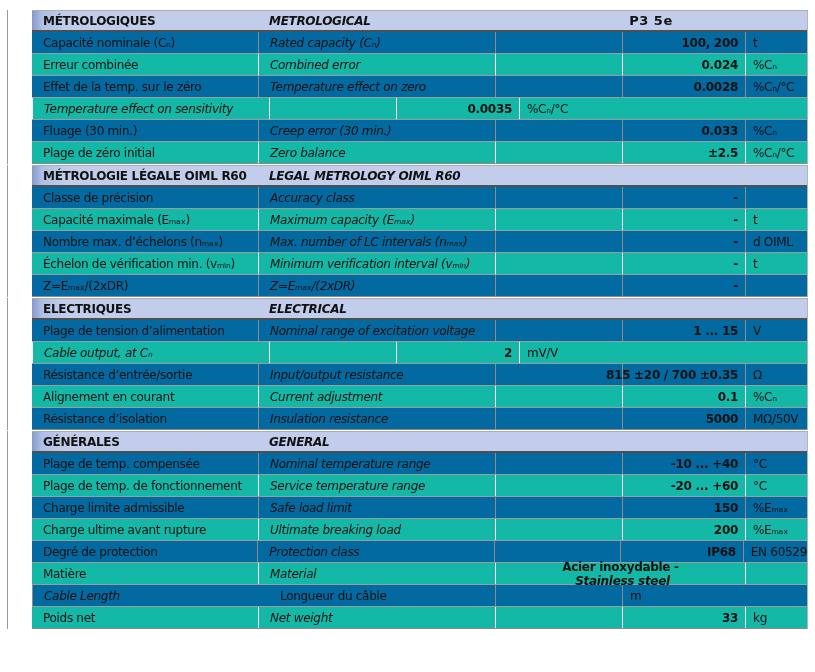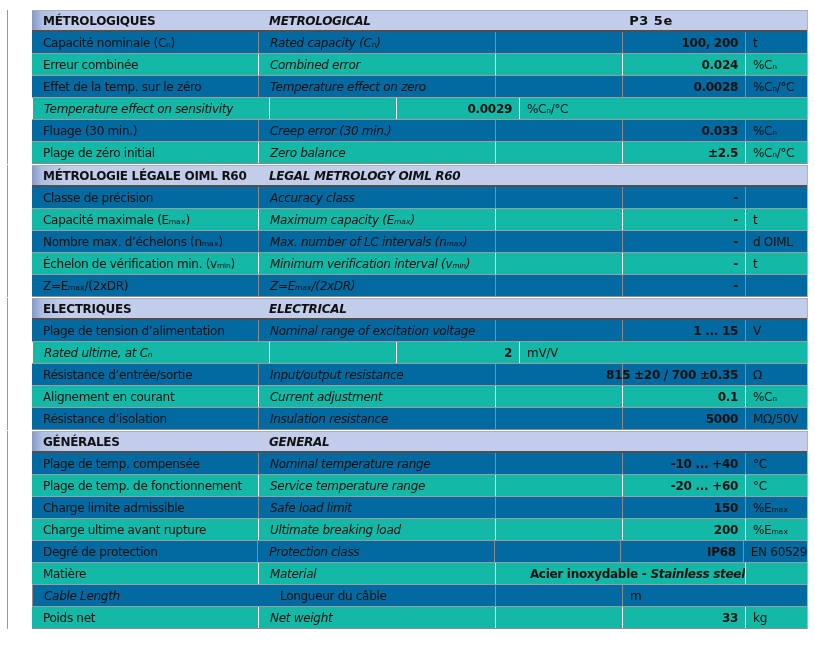--- a/index.html
+++ b/index.html
@@ -60,21 +60,21 @@
     display: flex;
     align-items: center;
     overflow: visible;
     white-space: nowrap;
   }
   .c-fr    { width: 226px; padding-left: 11px; }
   .c-en    { width: 237px; padding-left: 11px; font-style: italic; border-left: 1px solid var(--sep); }
   .c-empty { width: 127px; border-left: 1px solid var(--sep); }
   .c-value { width: 123px; border-left: 1px solid var(--sep); justify-content: flex-end; padding-right: 7px; font-weight: bold; }
   .c-unit  { flex: 1; border-left: 1px solid var(--sep); padding-left: 7px; }
-  .c-merged{ width: 250px; border-left: 1px solid var(--sep); justify-content: flex-end; font-weight: bold; }
+  .c-merged{ width: 250px; border-left: 1px solid var(--sep); justify-content: center; font-weight: bold; flex-direction: column; }
   .c-merged .m-en { font-style: italic; margin-left: 4px; }
 </style>
 </head>
 <body>
 
 <div class="page">
   <div id="spec-table">
       <div class="section">
         <div class="band">
           <span class="band-fr">MÉTROLOGIQUES</span>
@@ -98,21 +98,21 @@
         <div class="row">
           <div class="cell c-fr">Effet de la temp. sur le zéro</div>
           <div class="cell c-en">Temperature effect on zero</div>
           <div class="cell c-empty"></div>
           <div class="cell c-value">0.0028</div>
           <div class="cell c-unit">%Cₙ/°C</div>
         </div>
         <div class="row alt">
           <div class="cell c-en">Temperature effect on sensitivity</div>
           <div class="cell c-empty"></div>
-          <div class="cell c-value">0.0029</div>
+          <div class="cell c-value">0.0035</div>
           <div class="cell c-unit">%Cₙ/°C</div>
         </div>
         <div class="row">
           <div class="cell c-fr">Fluage (30 min.)</div>
           <div class="cell c-en">Creep error (30 min.)</div>
           <div class="cell c-empty"></div>
           <div class="cell c-value">0.033</div>
           <div class="cell c-unit">%Cₙ</div>
         </div>
         <div class="row alt">
@@ -172,21 +172,21 @@
           <span class="band-right"></span>
         </div>
         <div class="row">
           <div class="cell c-fr">Plage de tension d’alimentation</div>
           <div class="cell c-en">Nominal range of excitation voltage</div>
           <div class="cell c-empty"></div>
           <div class="cell c-value">1 ... 15</div>
           <div class="cell c-unit">V</div>
         </div>
         <div class="row alt">
-          <div class="cell c-en">Rated ultime, at Cₙ</div>
+          <div class="cell c-en">Cable output, at Cₙ</div>
           <div class="cell c-empty"></div>
           <div class="cell c-value">2</div>
           <div class="cell c-unit">mV/V</div>
         </div>
         <div class="row">
           <div class="cell c-fr">Résistance d’entrée/sortie</div>
           <div class="cell c-en">Input/output resistance</div>
           <div class="cell c-empty"></div>
           <div class="cell c-value">815 ±20 / 700 ±0.35</div>
           <div class="cell c-unit">Ω</div>

